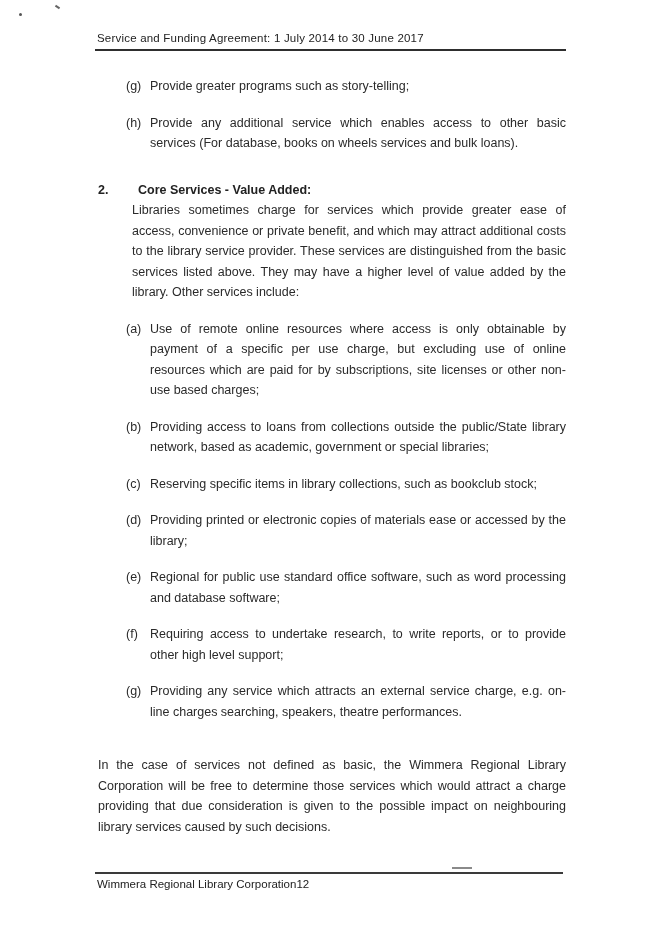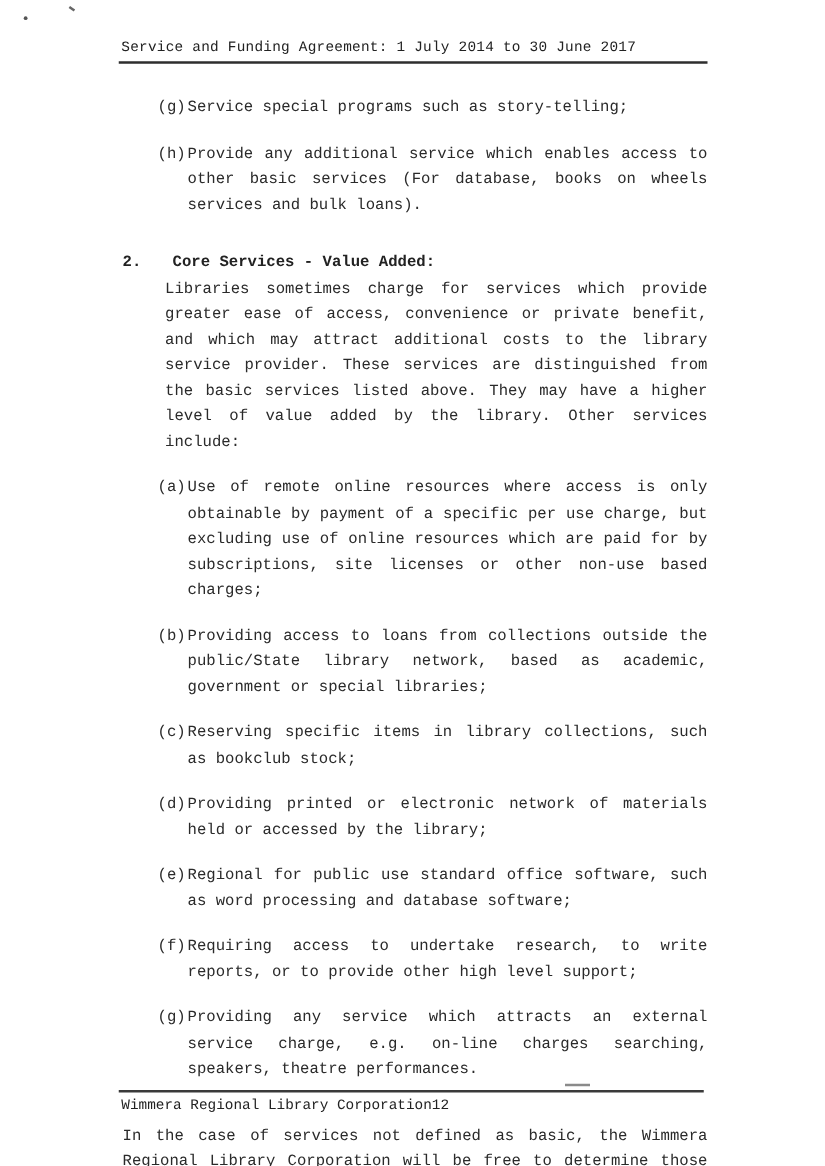--- a/index.html
+++ b/index.html
@@ -5,21 +5,21 @@
   html, body {
     margin: 0;
     padding: 0;
     background: #ffffff;
   }
   .page {
     position: relative;
     width: 636px;
     height: 933px;
     background: #ffffff;
-    font-family: Liberation Mono, monospace;
+    font-family: Liberation Sans, sans-serif;
     color: #2a2a2a;
     overflow: hidden;
   }
   
   .artifact-dot {
     position: absolute;
     left: 19px; top: 13px;
     width: 3px; height: 3px;
     background: #555;
     border-radius: 50%;
@@ -118,21 +118,21 @@
   <div class="artifact-tick"></div>
   <div class="artifact-dash"></div>
 
   <div class="header-title">Service and Funding Agreement: 1 July 2014 to 30 June 2017</div>
   <div class="header-rule"></div>
 
   <div class="content">
 
     <div class="list-item first">
       <span class="li-label">(g)</span>
-      <span class="li-text">Service special programs such as story-telling;</span>
+      <span class="li-text">Provide greater programs such as story-telling;</span>
     </div>
     <div class="list-item">
       <span class="li-label">(h)</span>
       <span class="li-text">Provide any additional service which enables access to other basic services (For database, books on wheels services and bulk loans).</span>
     </div>
 
     <div class="section-head">
       <span class="section-num">2.</span>
       <span class="section-title">Core Services - Value Added:</span>
     </div>
@@ -146,21 +146,21 @@
     <div class="list-item">
       <span class="li-label">(b)</span>
       <span class="li-text">Providing access to loans from collections outside the public/State library network, based as academic, government or special libraries;</span>
     </div>
     <div class="list-item">
       <span class="li-label">(c)</span>
       <span class="li-text">Reserving specific items in library collections, such as bookclub stock;</span>
     </div>
     <div class="list-item">
       <span class="li-label">(d)</span>
-      <span class="li-text">Providing printed or electronic network of materials held or accessed by the library;</span>
+      <span class="li-text">Providing printed or electronic copies of materials ease or accessed by the library;</span>
     </div>
     <div class="list-item">
       <span class="li-label">(e)</span>
       <span class="li-text">Regional for public use standard office software, such as word processing and database software;</span>
     </div>
     <div class="list-item">
       <span class="li-label">(f)</span>
       <span class="li-text">Requiring access to undertake research, to write reports, or to provide other high level support;</span>
     </div>
     <div class="list-item">

